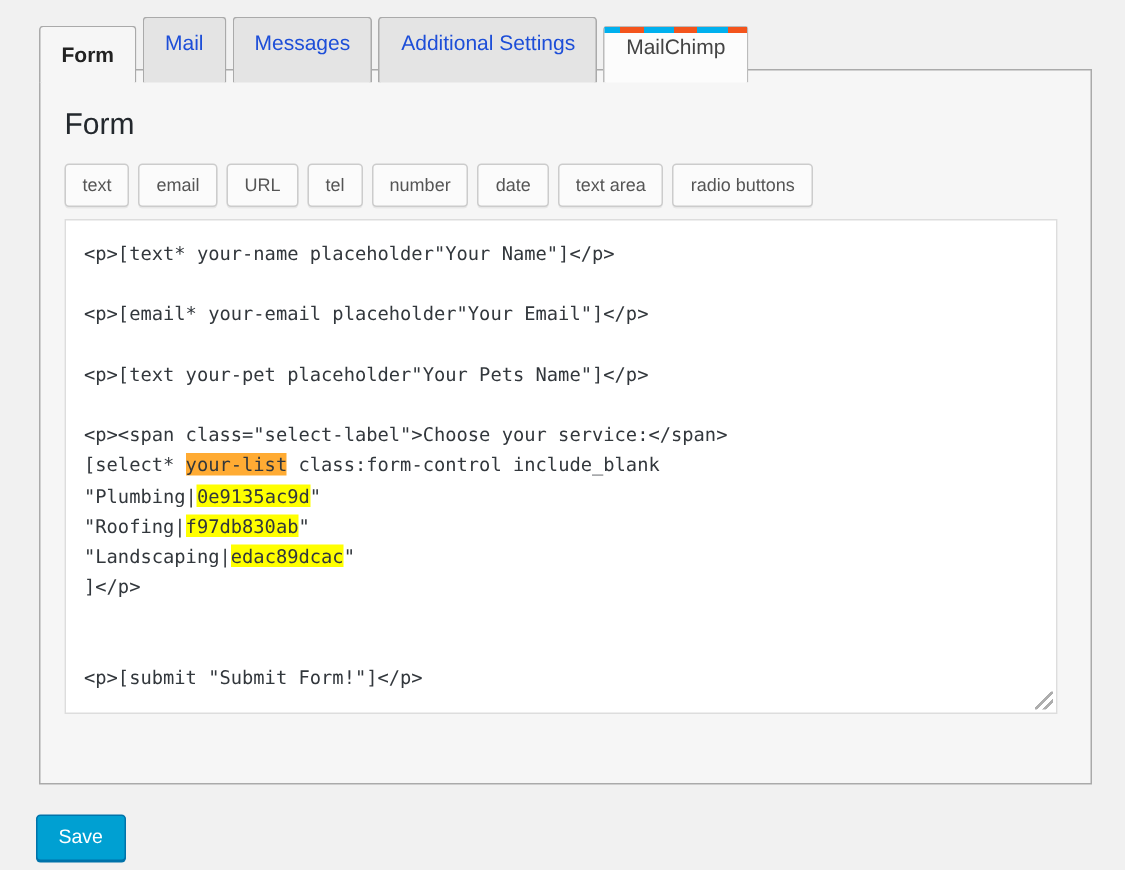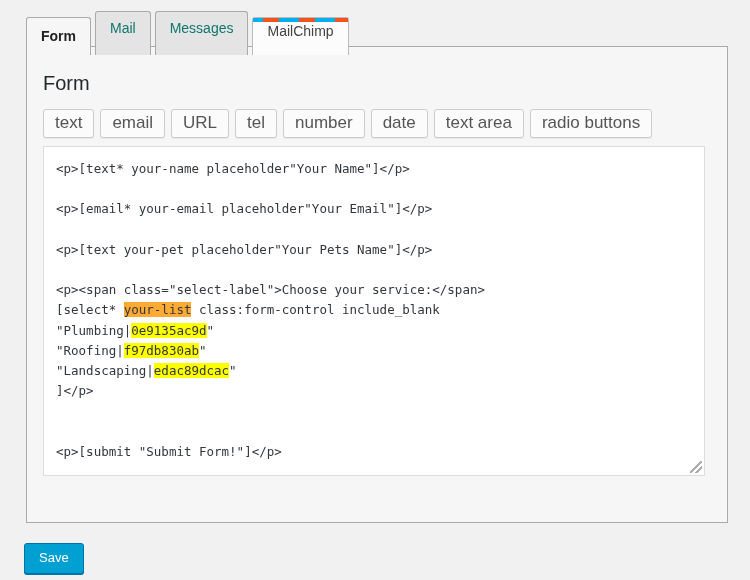--- a/index.html
+++ b/index.html
@@ -28,21 +28,21 @@
     z-index: 5;
   }
   .tab {
     position: relative;
     background: #e4e4e4;
     border: 1px solid #aaa;
     border-bottom: none;
     border-radius: 3px 3px 0 0;
     padding: 8px 14px 9px 14px;
     font-size: 14px;
-    color: #0f766e;
+    color: #1d4ed8;
     line-height: 16px;
     box-sizing: border-box;
     height: 44px;
     white-space: nowrap;
     cursor: pointer;
   }
   .tab.active {
     background: #f6f6f6;
     color: #222;
     font-weight: bold;
@@ -103,21 +103,21 @@
     display: flex;
     gap: 6px;
     margin-bottom: 7px;
     flex-wrap: nowrap;
   }
   .tag-btn {
     background: #fbfbfb;
     border: 1px solid #ccc;
     border-radius: 3px;
     padding: 5px 11px 6px 11px;
-    font-size: 17px;
+    font-size: 12px;
     color: #555;
     line-height: 16px;
     box-shadow: 0 1px 0 rgba(0,0,0,.06);
     white-space: nowrap;
     cursor: pointer;
     box-sizing: border-box;
   }
 
   
   .code-area {
@@ -187,20 +187,23 @@
 <div class="tab-strip">
   <div class="tab active">
     <span>Form</span>
   </div>
   <div class="tab">
     <span>Mail</span>
   </div>
   <div class="tab">
     <span>Messages</span>
   </div>
+  <div class="tab">
+    <span>Additional Settings</span>
+  </div>
   <div class="tab mailchimp">
     <span class="mc-stripe"></span>
     <span>MailChimp</span>
   </div>
 </div>
 
 <div class="panel">
   <div class="panel-inner">
 
     <h1 class="page-title">Form</h1>

